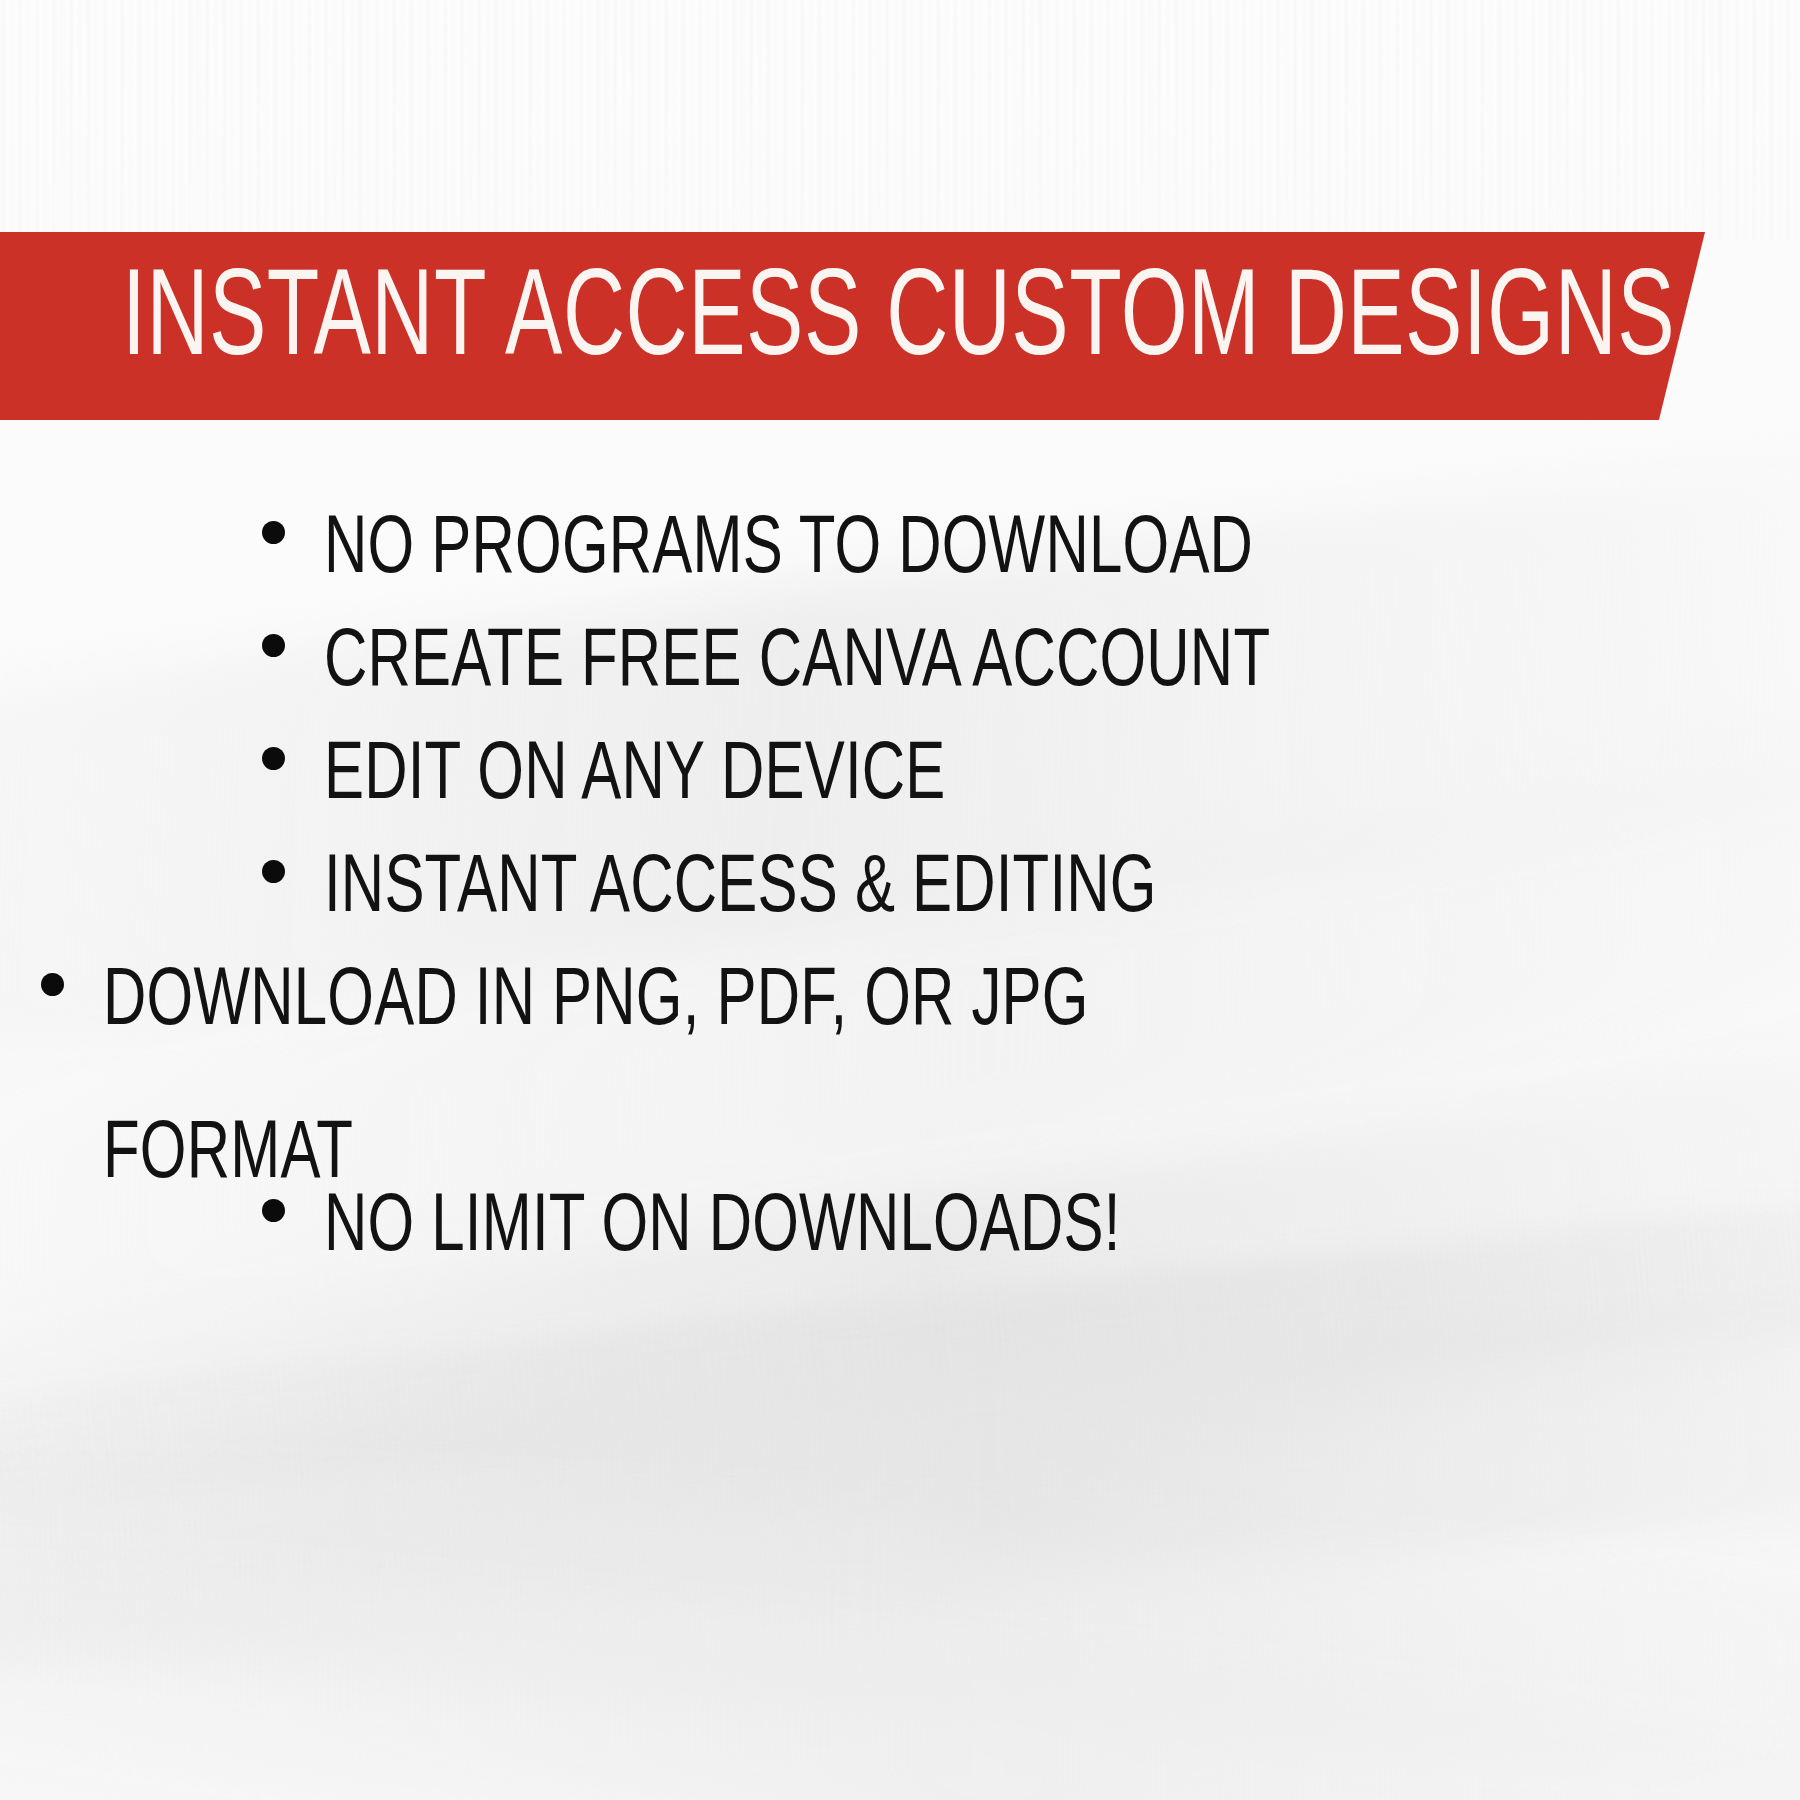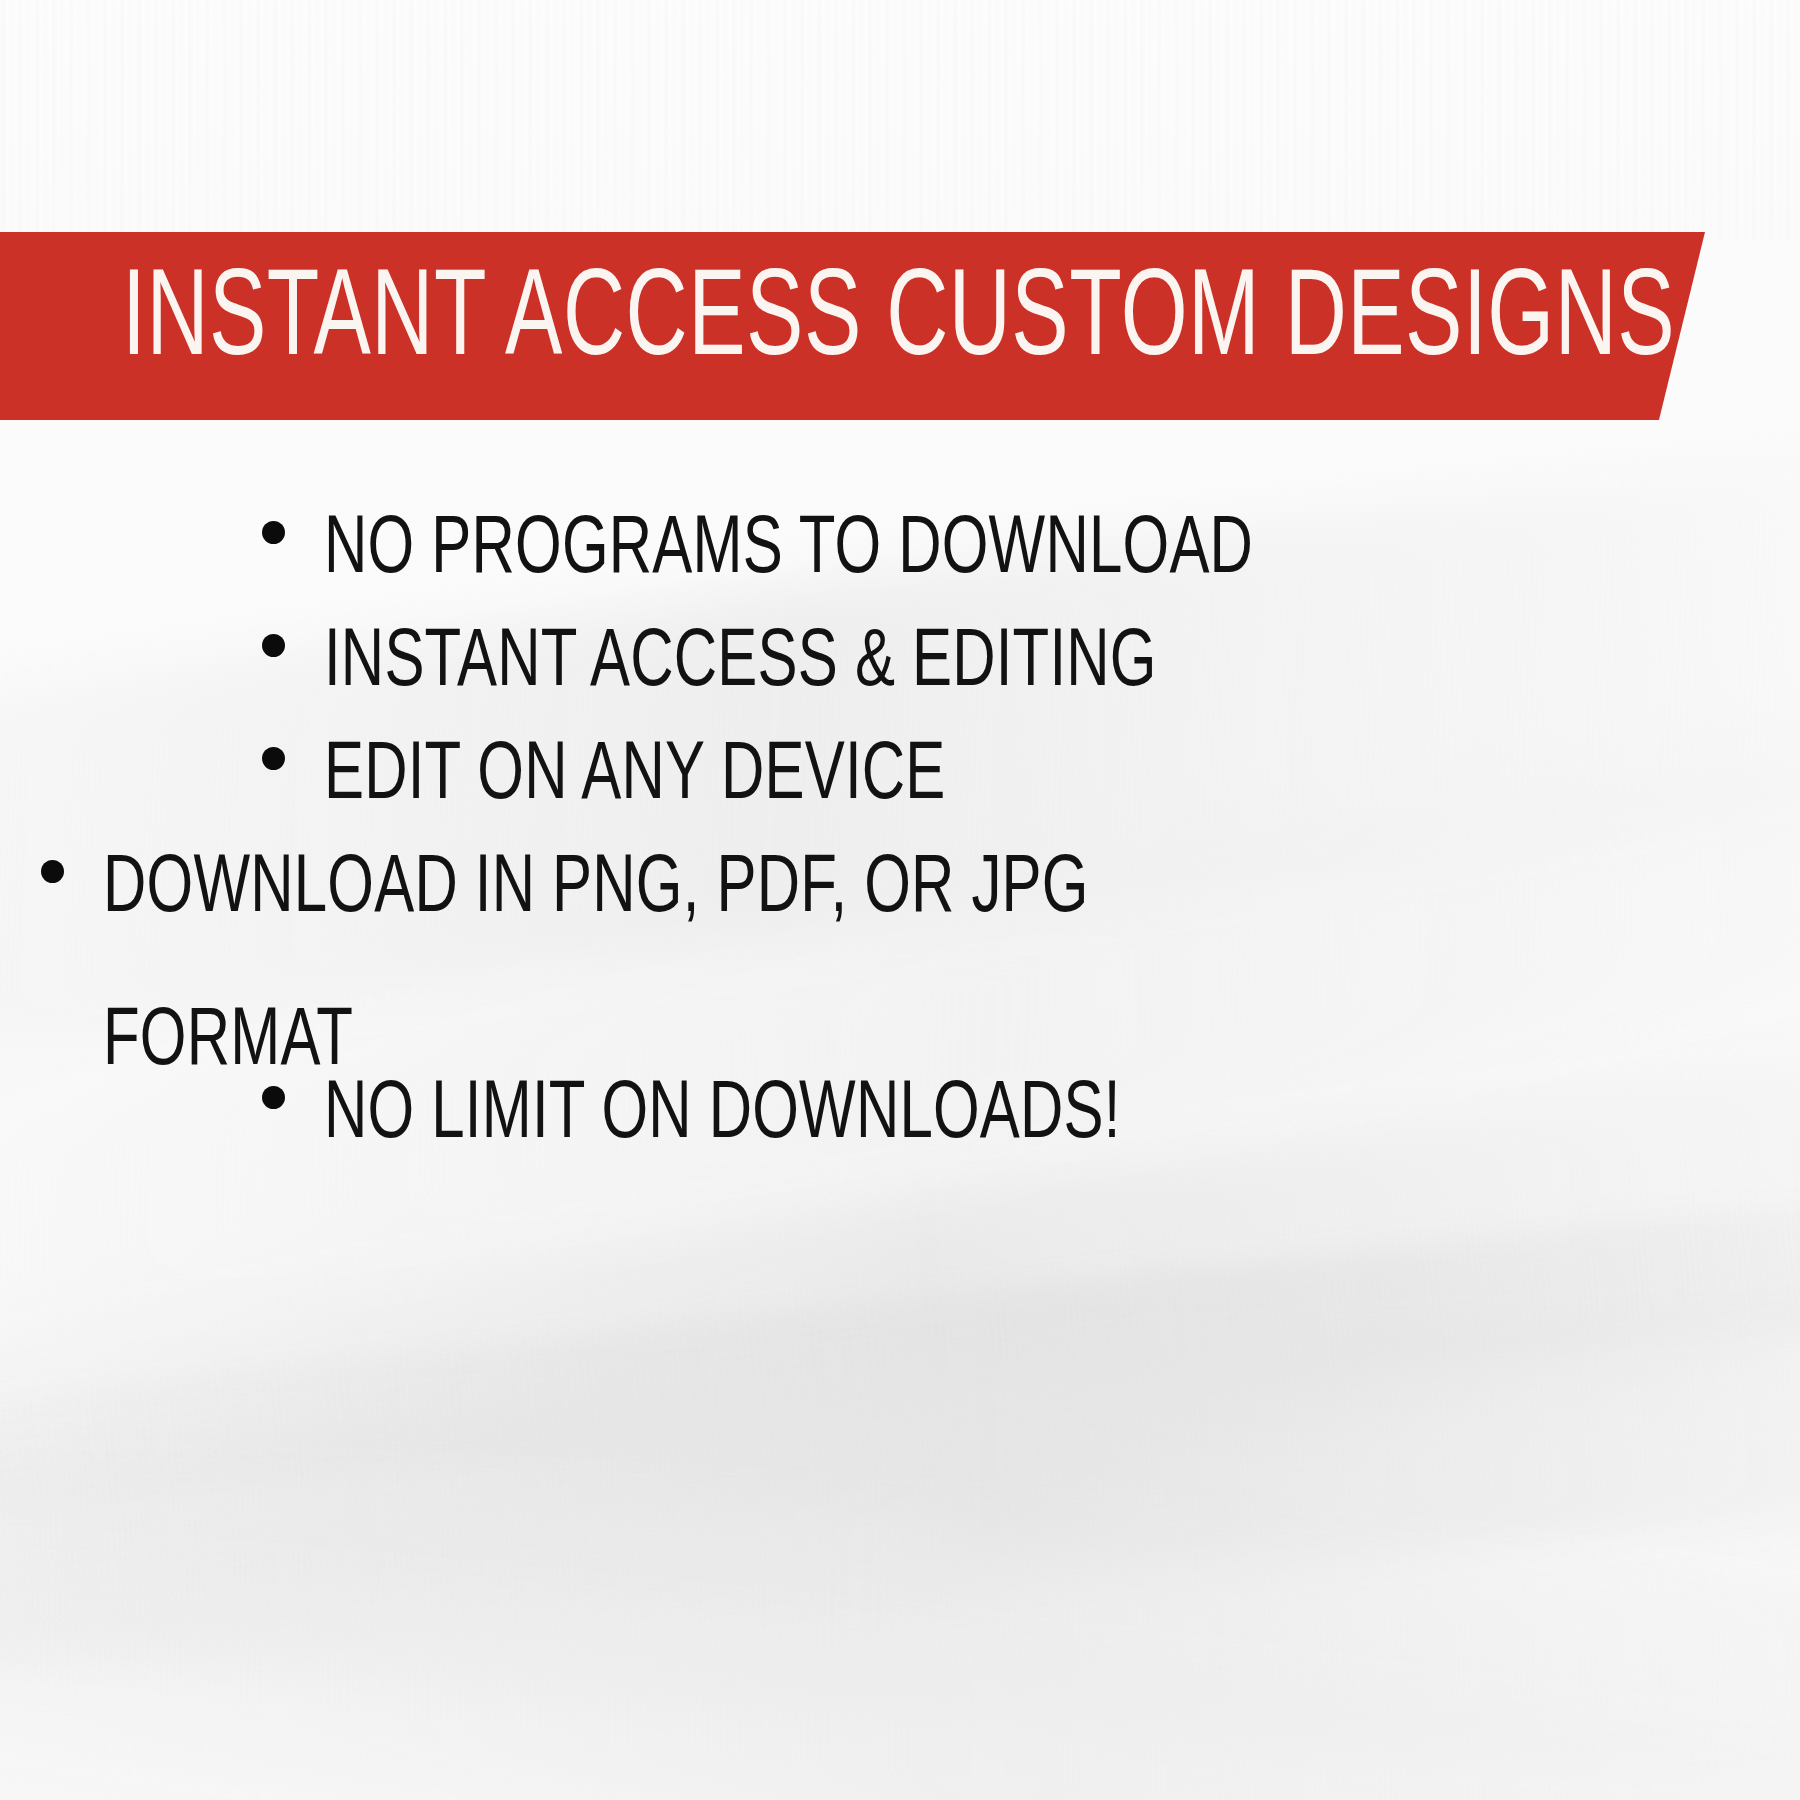--- a/index.html
+++ b/index.html
@@ -179,25 +179,29 @@
     <div class="banner-title" style="color: rgb(251, 245, 242);">INSTANT ACCESS CUSTOM DESIGNS</div>
   </div>
 
   <div class="bullets">
       <div class="bullet-row">
         <span class="bullet-dot" style="background: rgb(11, 11, 11);"></span>
         <span class="bullet-text" style="color: rgb(18, 18, 18);">NO PROGRAMS TO DOWNLOAD</span>
       </div>
       <div class="bullet-row">
         <span class="bullet-dot" style="background: rgb(11, 11, 11);"></span>
+        <span class="bullet-text" style="color: rgb(18, 18, 18);">CREATE FREE CANVA ACCOUNT</span>
+      </div>
+      <div class="bullet-row">
+        <span class="bullet-dot" style="background: rgb(11, 11, 11);"></span>
+        <span class="bullet-text" style="color: rgb(18, 18, 18);">EDIT ON ANY DEVICE</span>
+      </div>
+      <div class="bullet-row">
+        <span class="bullet-dot" style="background: rgb(11, 11, 11);"></span>
         <span class="bullet-text" style="color: rgb(18, 18, 18);">INSTANT ACCESS &amp; EDITING</span>
-      </div>
-      <div class="bullet-row">
-        <span class="bullet-dot" style="background: rgb(11, 11, 11);"></span>
-        <span class="bullet-text" style="color: rgb(18, 18, 18);">EDIT ON ANY DEVICE</span>
       </div>
       <div class="bullet-row wrapped">
         <span class="bullet-dot" style="background: rgb(11, 11, 11);"></span>
         <span class="bullet-text" style="color: rgb(18, 18, 18);">DOWNLOAD IN PNG, PDF, OR JPG
 FORMAT</span>
       </div>
       <div class="bullet-row">
         <span class="bullet-dot" style="background: rgb(11, 11, 11);"></span>
         <span class="bullet-text" style="color: rgb(18, 18, 18);">NO LIMIT ON DOWNLOADS!</span>
       </div>

